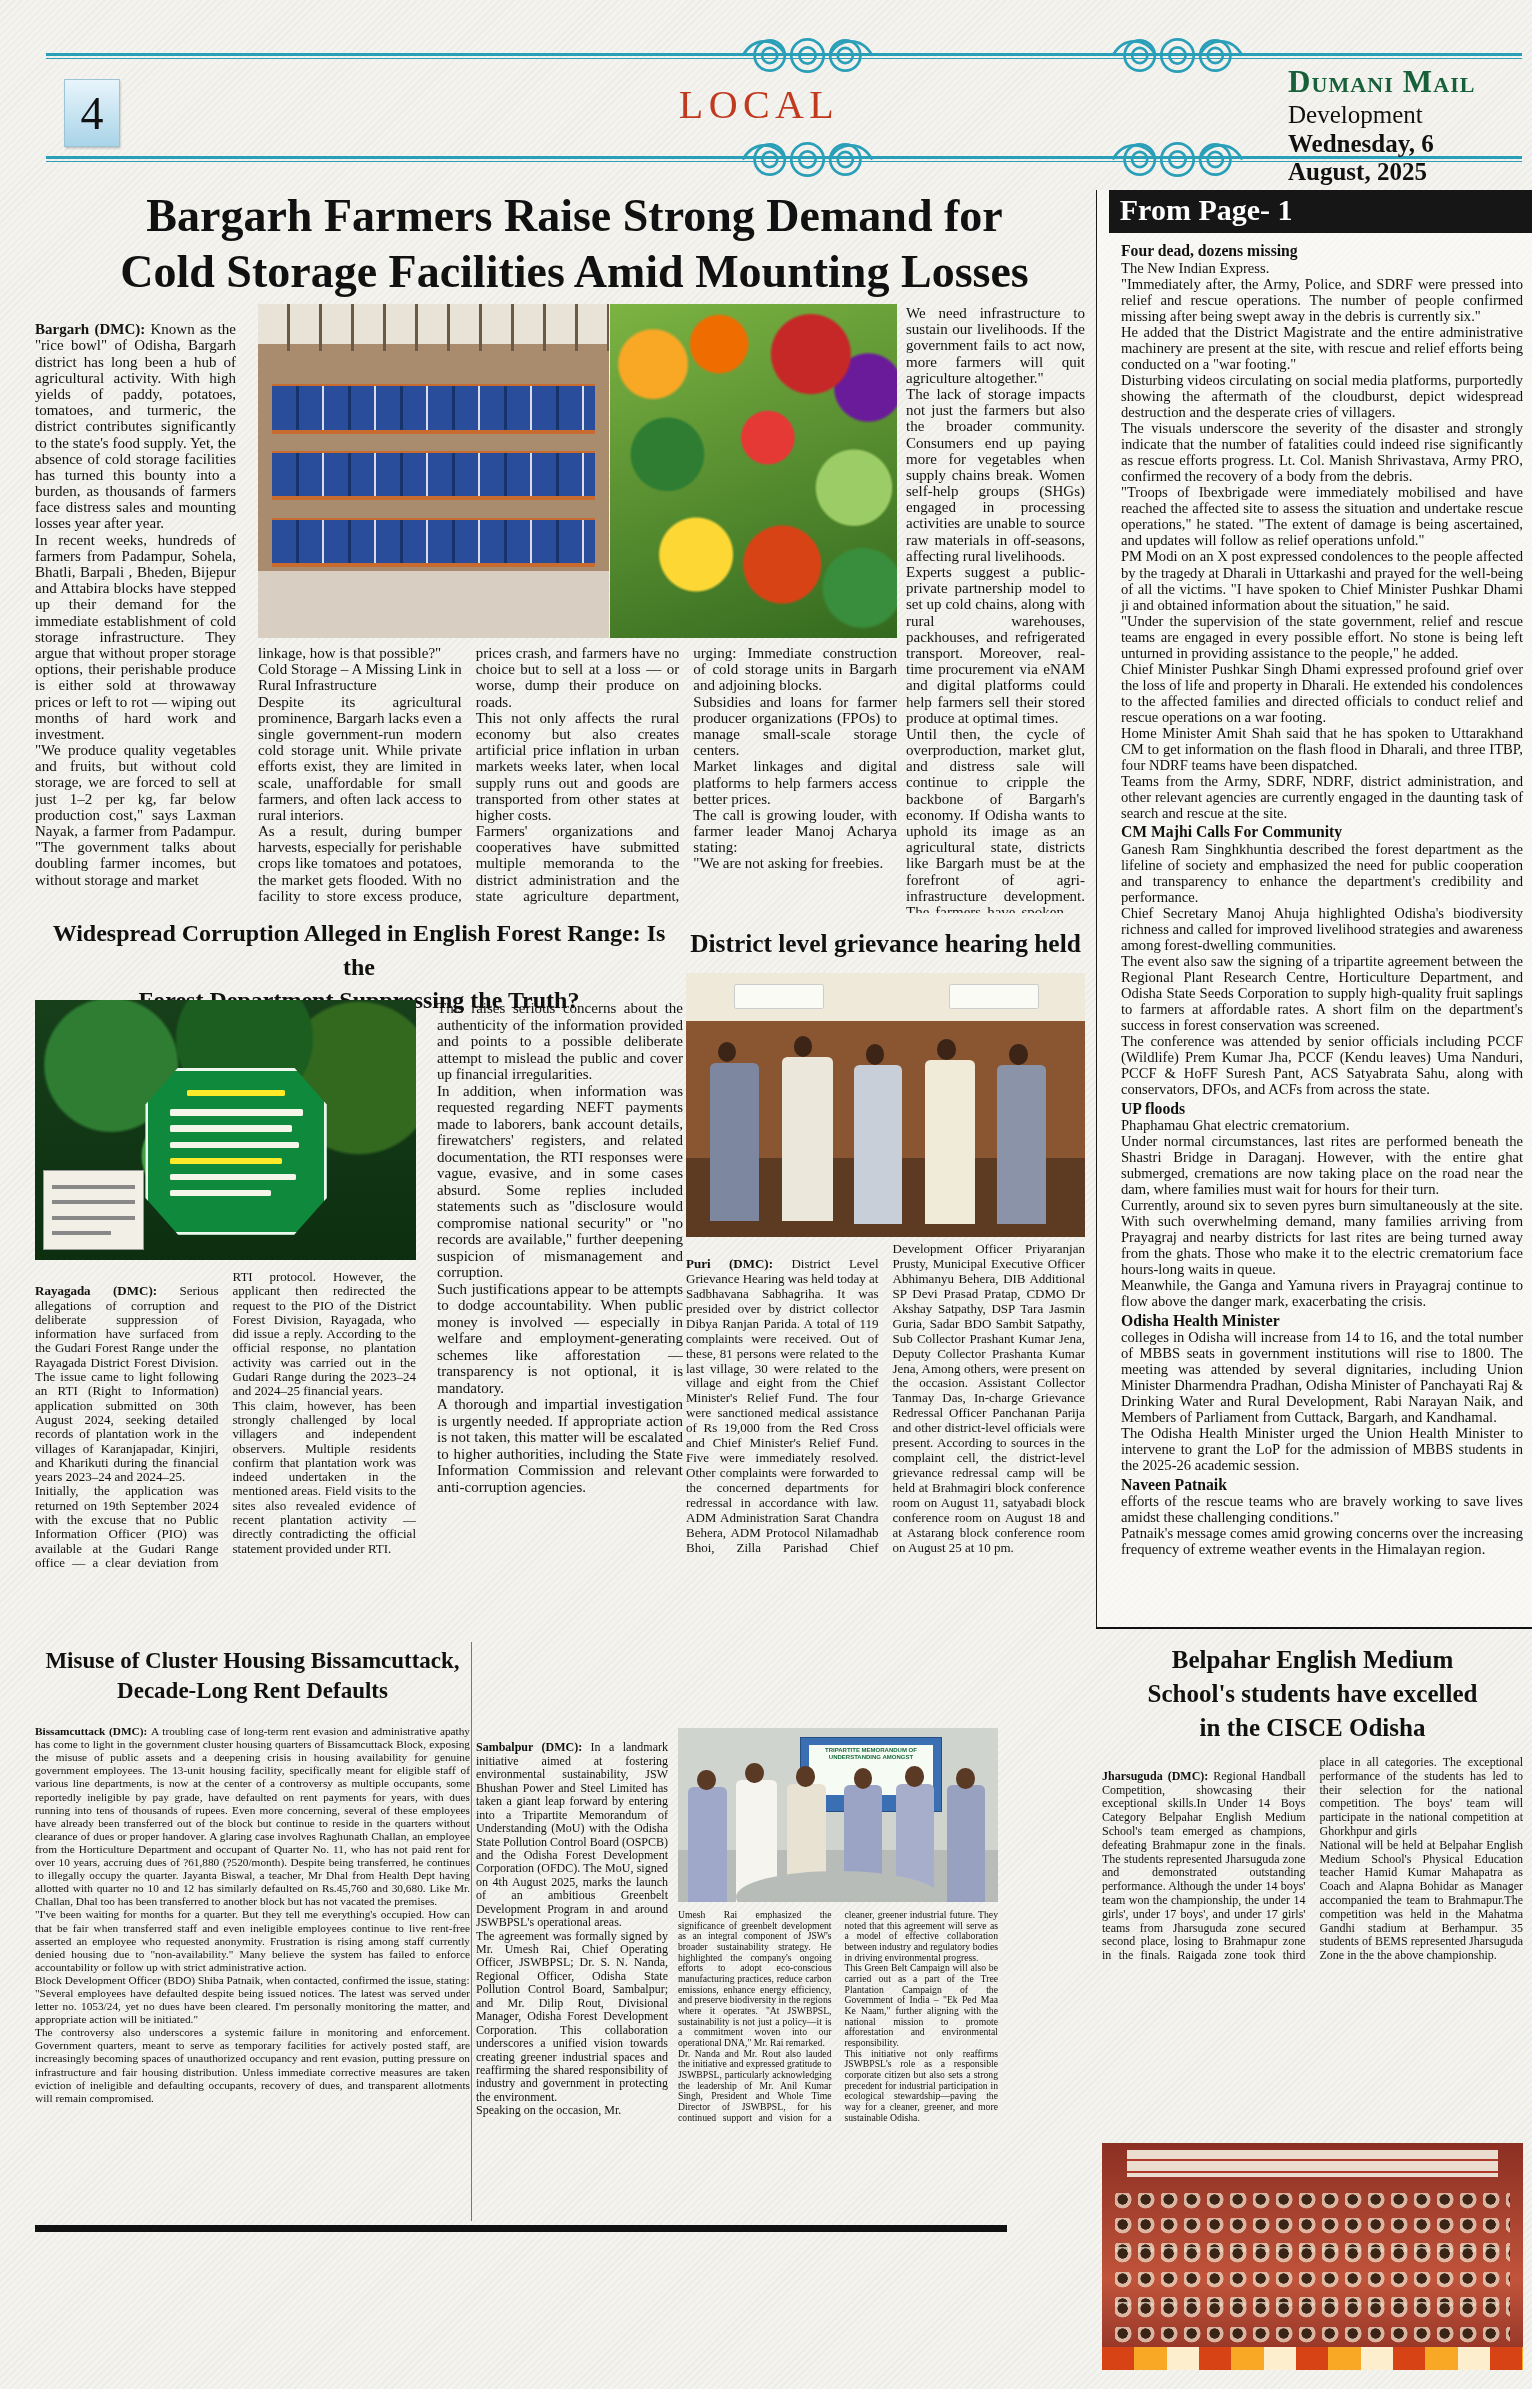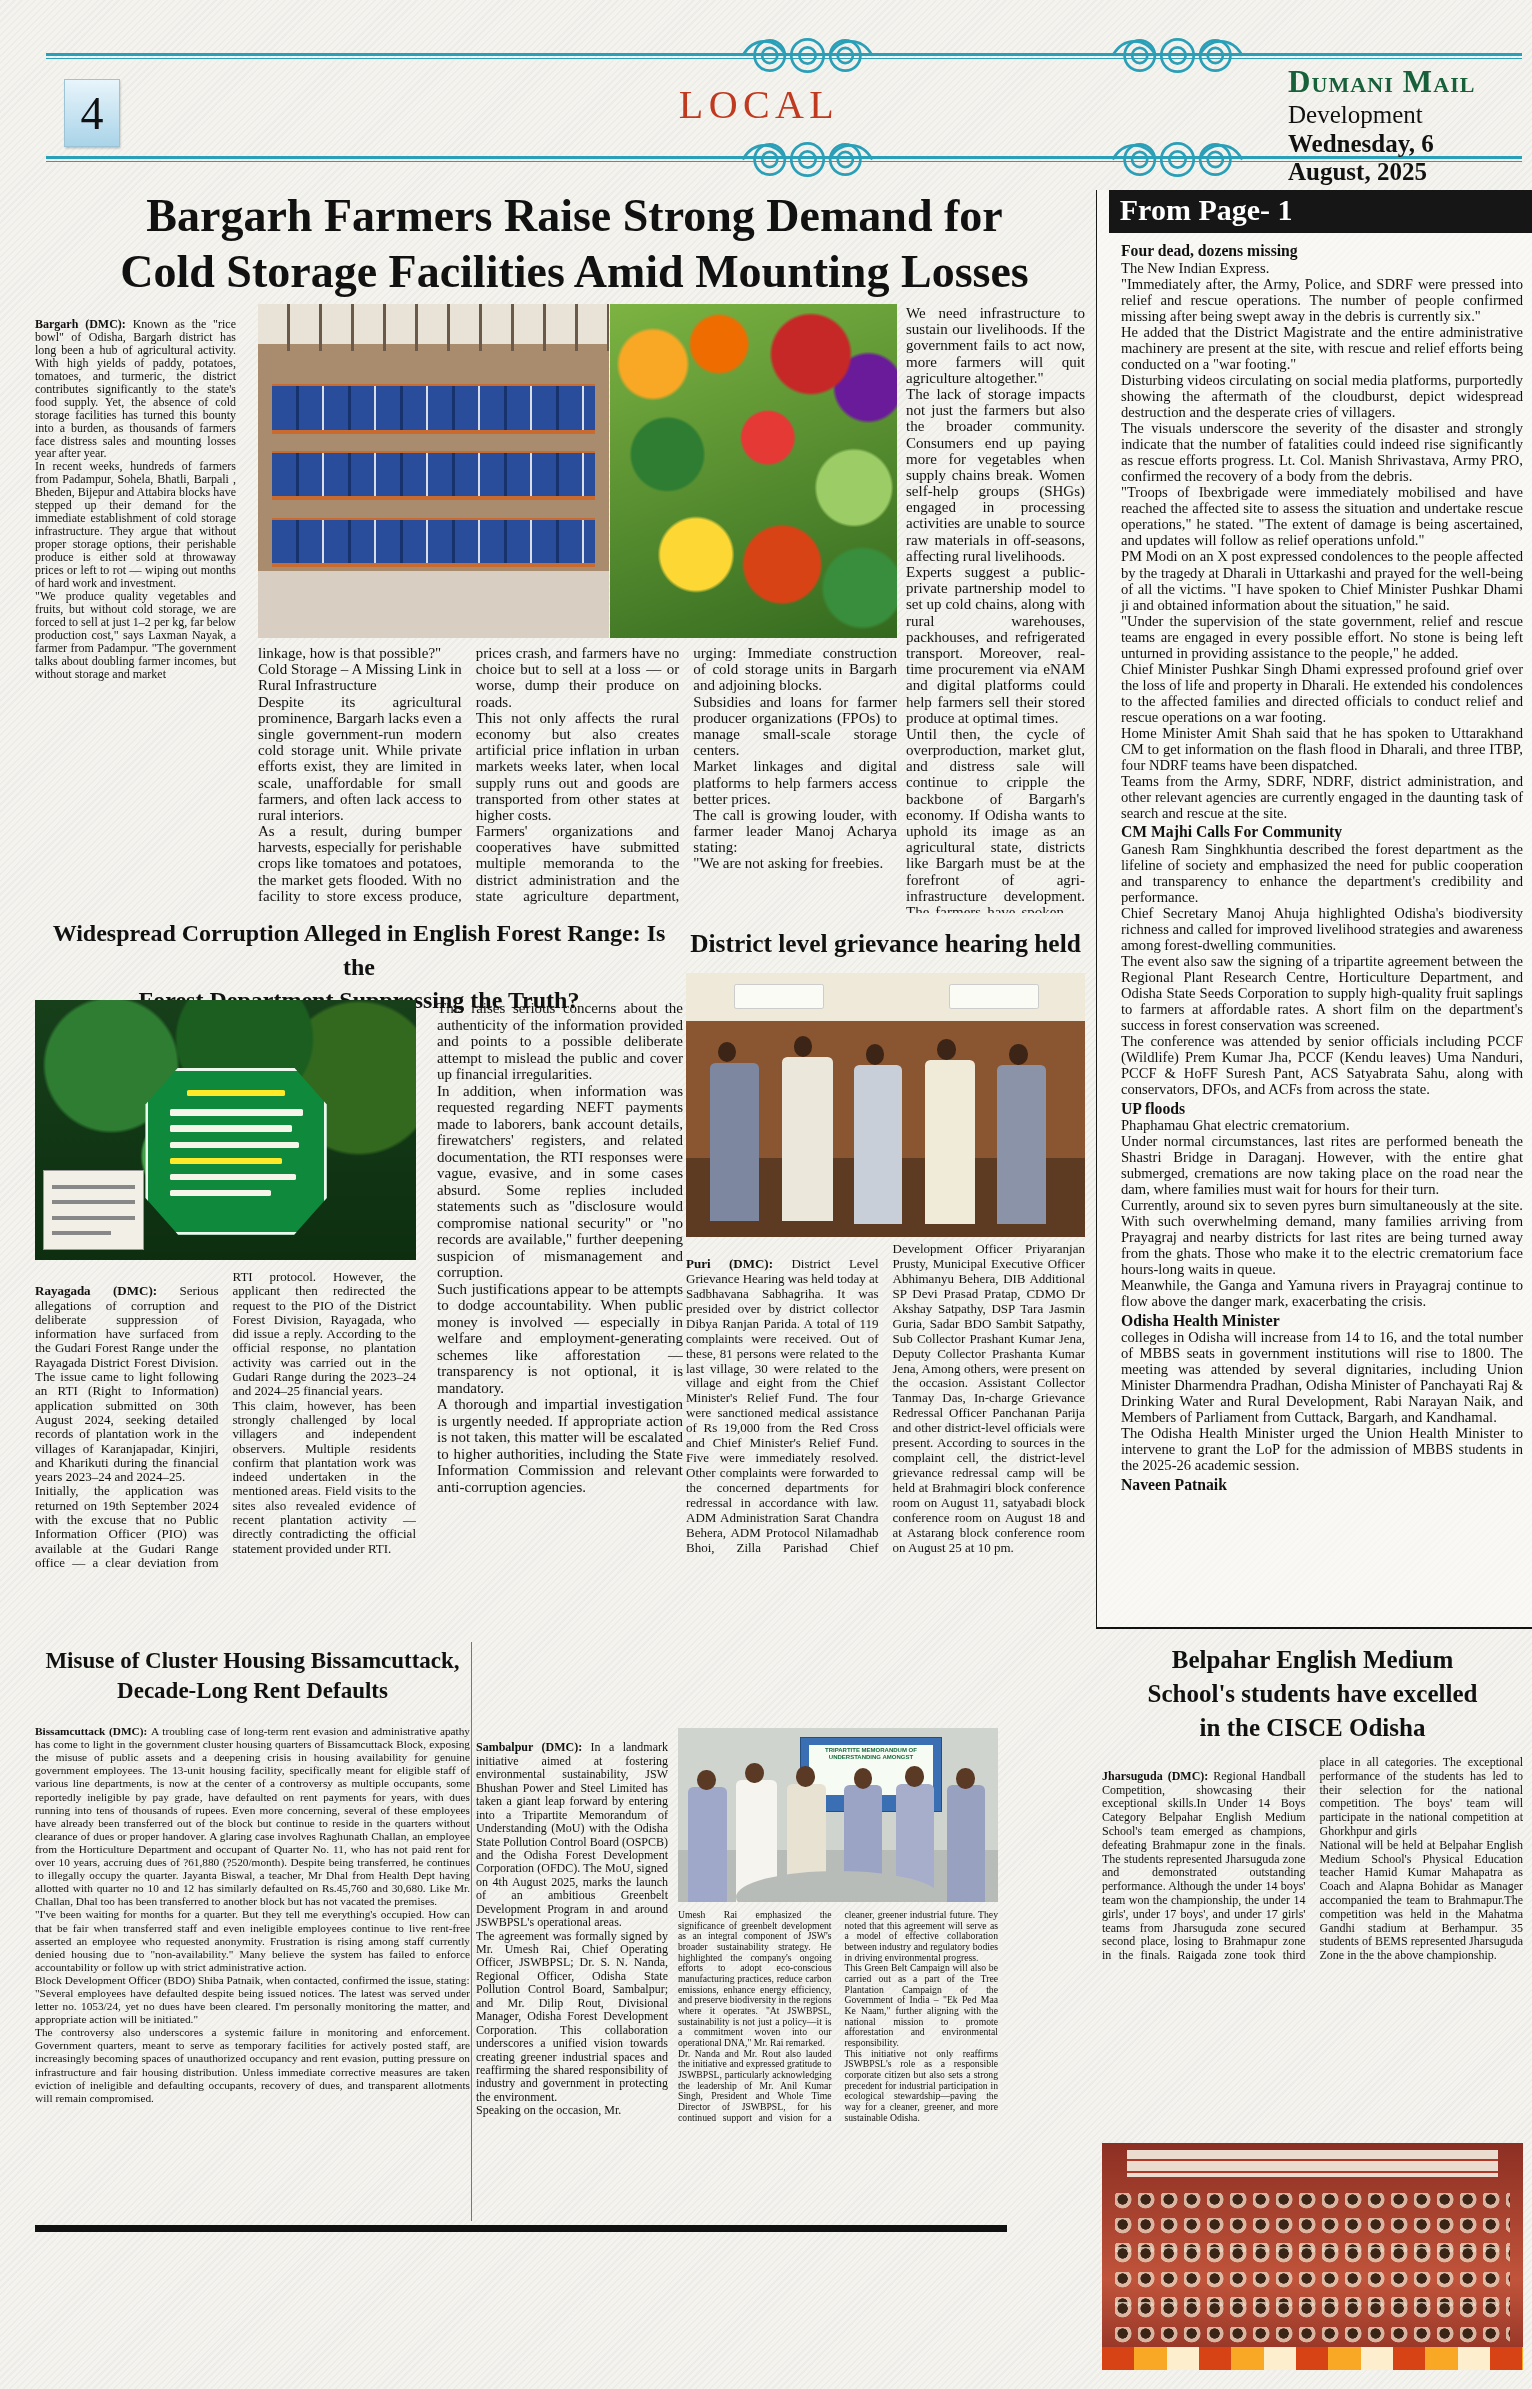--- a/index.html
+++ b/index.html
@@ -142,21 +142,21 @@
 
   <div class="abs" style="left:1288px;top:64px;width:232px;">
     <div class="masthead-name">Dumani Mail</div>
     <div class="masthead-city">Development</div>
     <div class="masthead-date">Wednesday, 6 August, 2025</div>
   </div>
 
   <div class="abs h1" style="left:49px;top:188px;width:1051px;">Bargarh Farmers Raise Strong Demand for
 Cold Storage Facilities Amid Mounting Losses</div>
 
-  <div class="abs body-text lead" style="left:35px;top:305px;width:201px;height:608px;font-size:12px;line-height:1.08;">
+  <div class="abs body-text lead" style="left:35px;top:305px;width:201px;height:608px;font-size:15px;line-height:1.08;">
     <b>Bargarh (DMC): </b><span>Known as the "rice bowl" of Odisha, Bargarh district has long been a hub of agricultural activity. With high yields of paddy, potatoes, tomatoes, and turmeric, the district contributes significantly to the state's food supply. Yet, the absence of cold storage facilities has turned this bounty into a burden, as thousands of farmers face distress sales and mounting losses year after year.
 In recent weeks, hundreds of farmers from Padampur, Sohela, Bhatli, Barpali , Bheden, Bijepur and Attabira blocks have stepped up their demand for the immediate establishment of cold storage infrastructure. They argue that without proper storage options, their perishable produce is either sold at throwaway prices or left to rot — wiping out months of hard work and investment.
 "We produce quality vegetables and fruits, but without cold storage, we are forced to sell at just 1–2 per kg, far below production cost," says Laxman Nayak, a farmer from Padampur. "The government talks about doubling farmer incomes, but without storage and market</span>
   </div>
 
   <div class="abs photo ph-warehouse" style="left:258px;top:304px;width:351px;height:334px;">
     <div class="beams"></div>
     <div class="shelfrow" style="top:24%;"></div>
     <div class="shelfrow" style="top:44%;"></div>
     <div class="shelfrow" style="top:64%;"></div>
@@ -201,20 +201,22 @@
 The conference was attended by senior officials including PCCF (Wildlife) Prem Kumar Jha, PCCF (Kendu leaves) Uma Nanduri, PCCF &amp; HoFF Suresh Pant, ACS Satyabrata Sahu, along with conservators, DFOs, and ACFs from across the state.</div>
       <div class="fphead">UP floods</div>
       <div class="fppara">Phaphamau Ghat electric crematorium.
 Under normal circumstances, last rites are performed beneath the Shastri Bridge in Daraganj. However, with the entire ghat submerged, cremations are now taking place on the road near the dam, where families must wait for hours for their turn.
 Currently, around six to seven pyres burn simultaneously at the site. With such overwhelming demand, many families arriving from Prayagraj and nearby districts for last rites are being turned away from the ghats. Those who make it to the electric crematorium face hours-long waits in queue.
 Meanwhile, the Ganga and Yamuna rivers in Prayagraj continue to flow above the danger mark, exacerbating the crisis.</div>
       <div class="fphead">Odisha Health Minister</div>
       <div class="fppara">colleges in Odisha will increase from 14 to 16, and the total number of MBBS seats in government institutions will rise to 1800. The meeting was attended by several dignitaries, including Union Minister Dharmendra Pradhan, Odisha Minister of Panchayati Raj &amp; Drinking Water and Rural Development, Rabi Narayan Naik, and Members of Parliament from Cuttack, Bargarh, and Kandhamal.
 The Odisha Health Minister urged the Union Health Minister to intervene to grant the LoP for the admission of MBBS students in the 2025-26 academic session.</div>
       <div class="fphead">Naveen Patnaik</div>
+      <div class="fppara">efforts of the rescue teams who are bravely working to save lives amidst these challenging conditions."
+Patnaik's message comes amid growing concerns over the increasing frequency of extreme weather events in the Himalayan region.</div>
     </div>
   </div>
 
   <div class="abs h2" style="left:35px;top:917px;width:648px;font-size:24px;line-height:1.4;">Widespread Corruption Alleged in English Forest Range: Is the
 Forest Department Suppressing the Truth?</div>
 
   <div class="abs photo ph-forest" style="left:35px;top:1000px;width:381px;height:260px;">
     <div class="sign">
       <div class="signline y" style="top:12%;width:56%;left:22%;"></div>
       <div class="signline" style="top:24%;width:76%;"></div>

